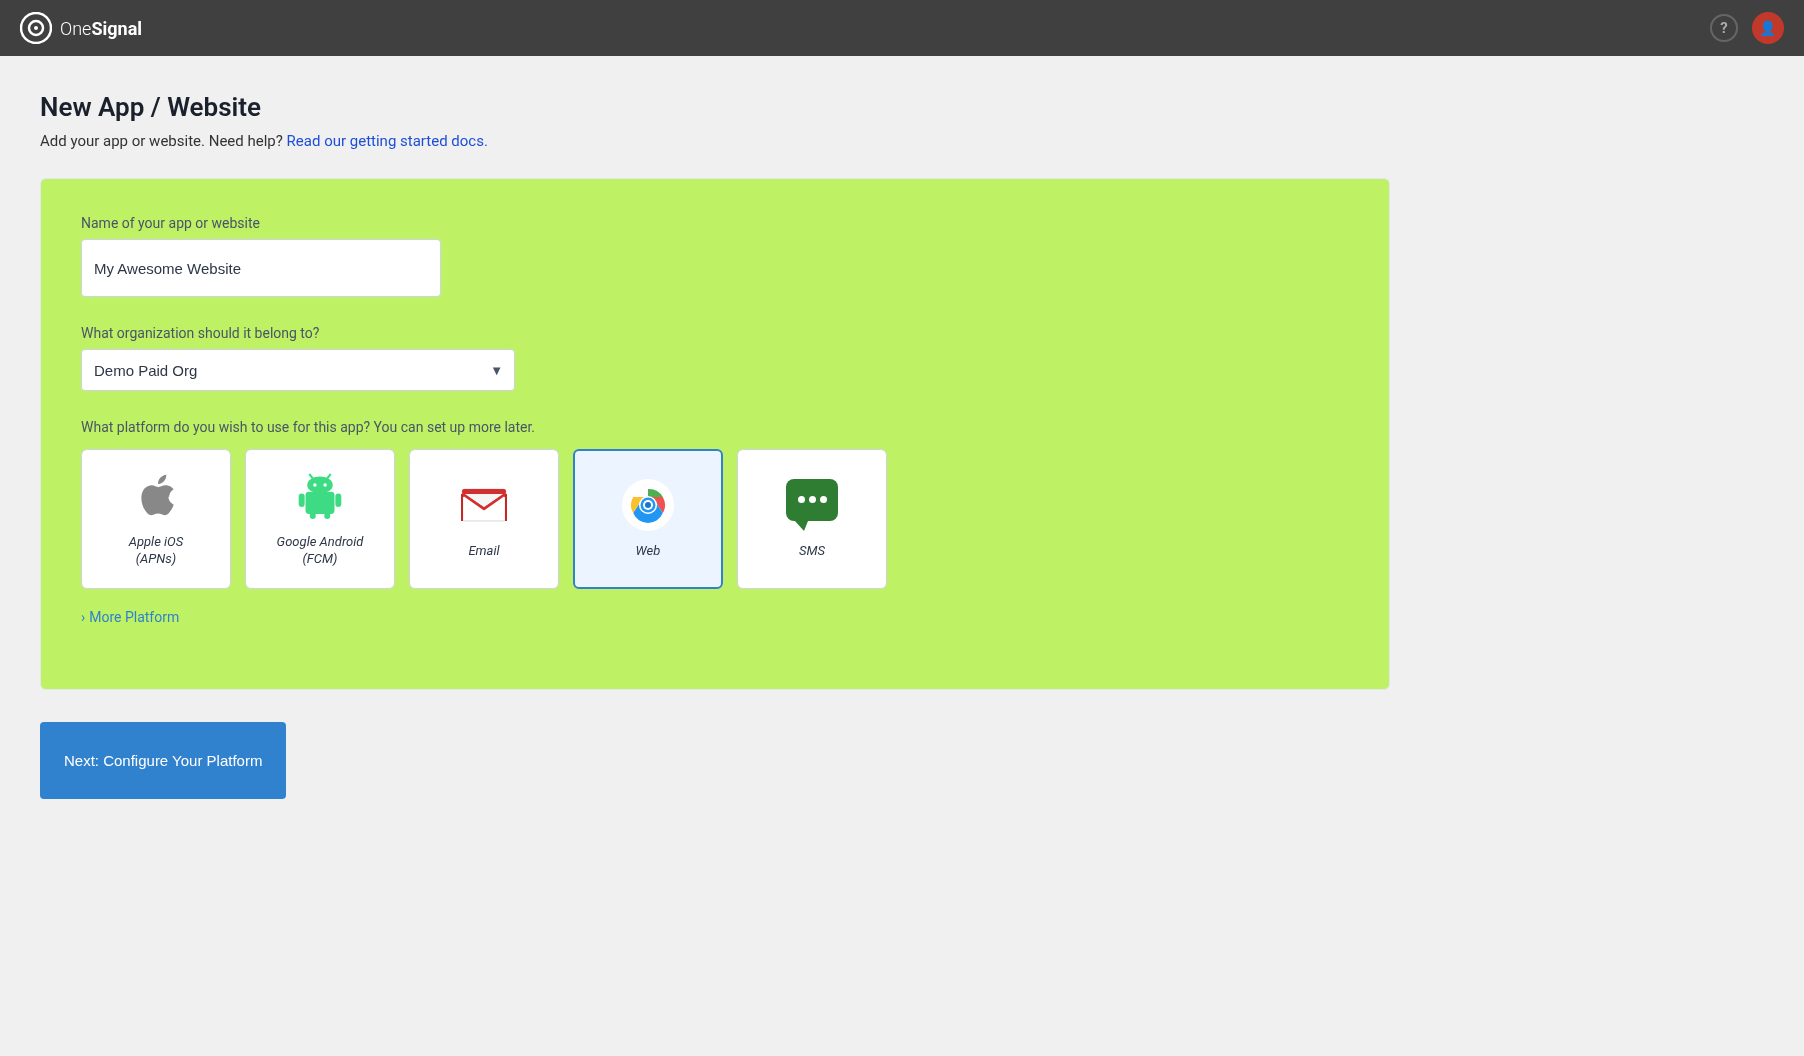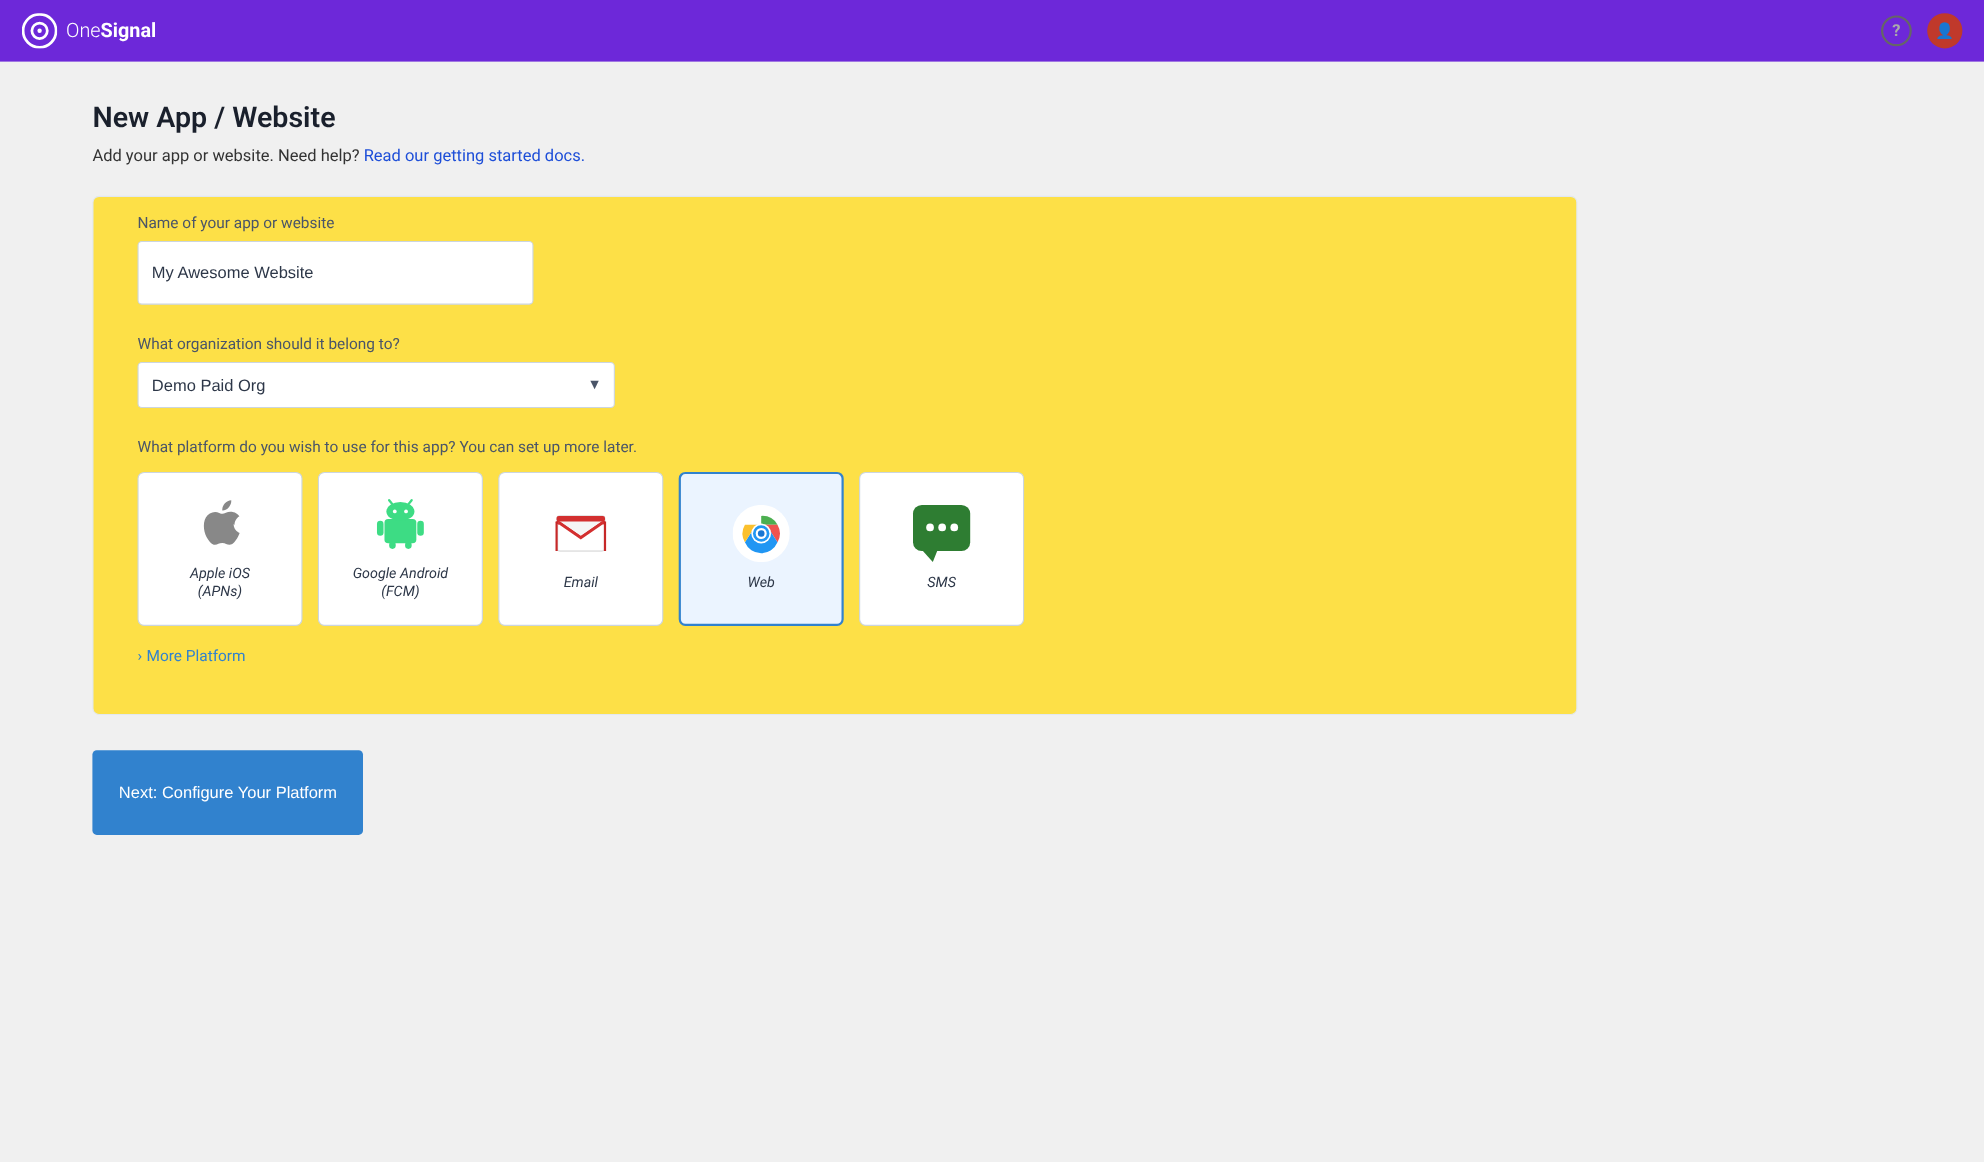--- a/index.html
+++ b/index.html
@@ -1,20 +1,20 @@
 <!DOCTYPE html>
 <html><head>
   <meta charset="utf-8">
   <style>
     * { box-sizing: border-box; margin: 0; padding: 0; }
     body { font-family: -apple-system, BlinkMacSystemFont, 'Segoe UI', Roboto, sans-serif; background: #f0f0f0; min-height: 100vh; }
 
     
     .header {
-      background: #6d28d9;
+      background: #404040;
       height: 56px;
       display: flex;
       align-items: center;
       justify-content: space-between;
       padding: 0 20px;
     }
     .header-left {
       display: flex;
       align-items: center;
       gap: 10px;
@@ -63,44 +63,43 @@
       align-items: center;
       justify-content: center;
       color: white;
       font-size: 14px;
     }
 
     
     .main {
       padding: 36px 40px;
       max-width: 1440px;
-      margin-left: 44px;
     }
     .page-title {
       font-size: 26px;
       font-weight: 600;
       color: #1a202c;
       margin-bottom: 10px;
     }
     .page-subtitle {
       font-size: 15px;
       color: #333;
       margin-bottom: 28px;
     }
     .page-subtitle a {
       color: #1d4ed8;
       text-decoration: none;
     }
 
     
     .card {
-      background: #fde047;
+      background: #bef264;
       border-radius: 6px;
       border: 1px solid #e2e8f0;
-      padding: 16px 40px;
+      padding: 36px 40px;
       max-width: 1350px;
     }
 
     
     .field-group {
       margin-bottom: 28px;
     }
     .field-label {
       font-size: 14px;
       color: #4a5568;

